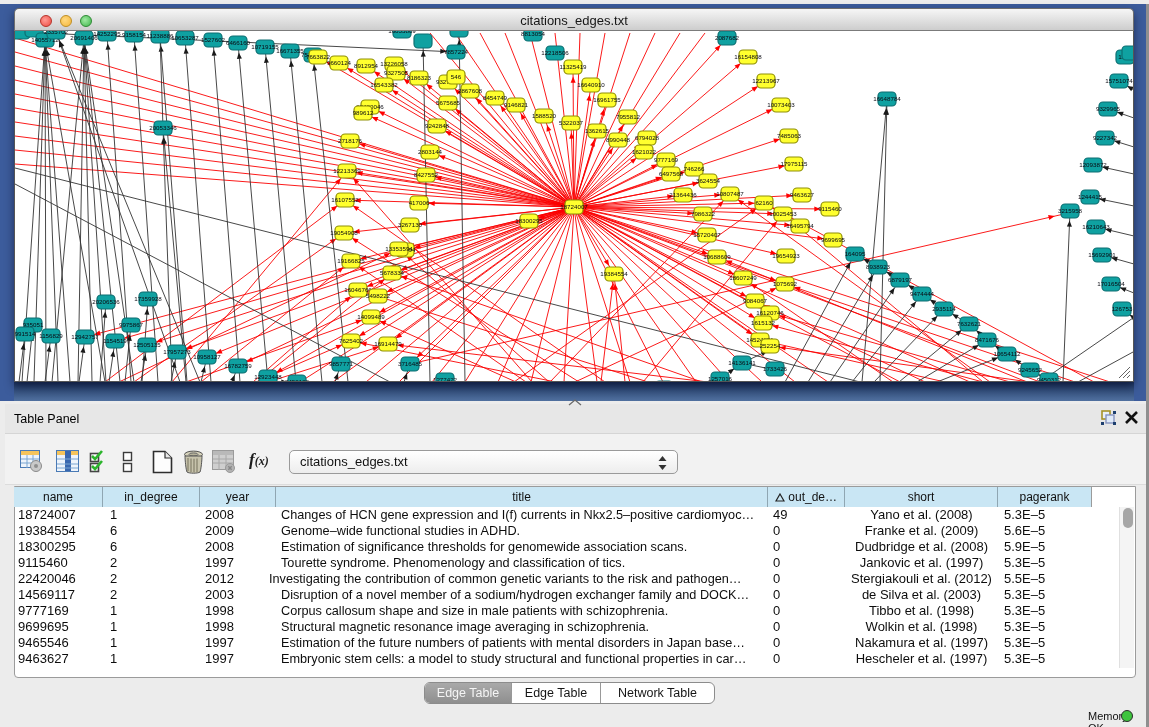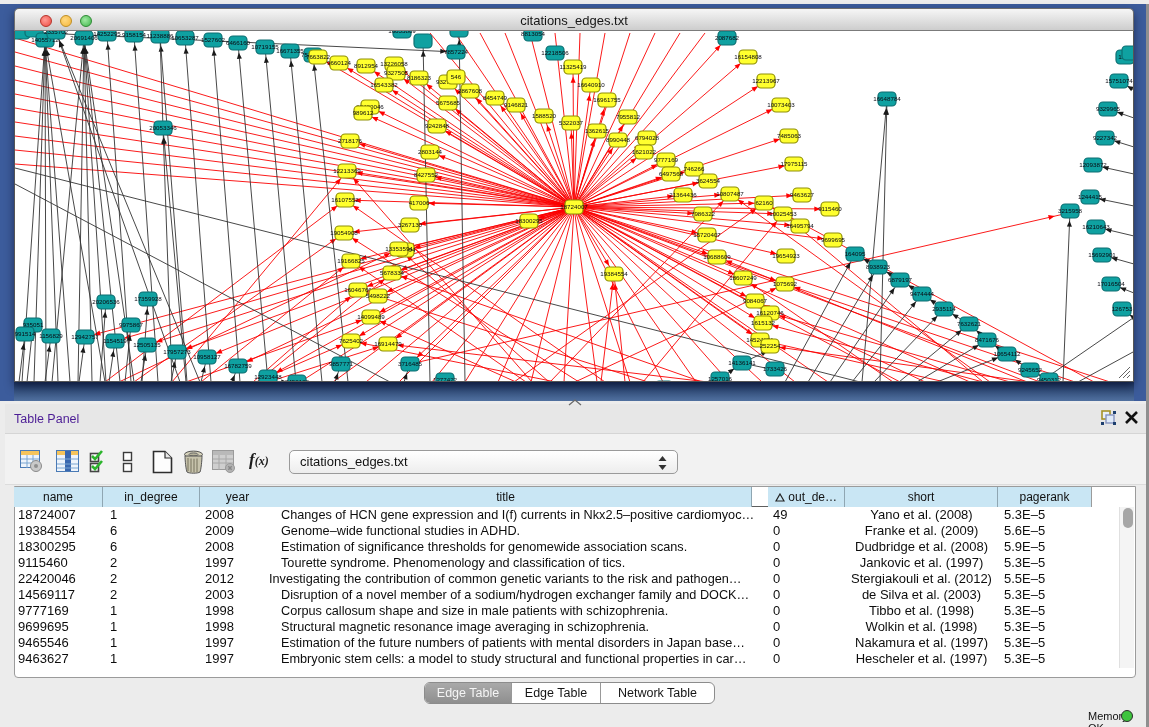--- a/index.html
+++ b/index.html
@@ -8,21 +8,21 @@
 #rstrip {position:absolute;right:0;top:4px;width:3px;height:723px;background:#8f8f8f;z-index:9}
 #shadowband {position:absolute;left:14px;top:382px;width:1120px;height:19px;background:linear-gradient(#1d3662,#50709f)}
 #win {position:absolute;left:14px;top:8px;width:1120px;height:374px;border-radius:5px 5px 0 0;box-shadow:0 4px 10px rgba(0,0,25,.5)}
 #tbar {position:absolute;left:0;top:0;width:1120px;height:23px;border-radius:5px 5px 0 0;background:linear-gradient(#f6f6f6,#cdcdcd);border:1px solid #6e6e6e;border-bottom:1px solid #7b7b7b}
 #tbar .title {position:absolute;left:0;right:0;top:4px;text-align:center;font-size:13px;color:#161616}
 .tl {position:absolute;top:5.5px;width:12px;height:12px;border-radius:50%}
 #graph {position:absolute;left:0;top:23px;width:1120px;height:351px;background:#fff;border:1px solid #555;border-top:none;overflow:hidden}
 .grip {position:absolute;right:2px;bottom:2px;width:14px;height:14px}
 #panel {position:absolute;left:0;top:401px;width:1149px;height:326px;background:#ececec}
 #phead {position:absolute;left:5px;top:3px;width:1141px;height:29px;background:#e7e7e7}
-#phead .t {position:absolute;left:9px;top:8px;font-size:12.5px;color:#4c1d95}
+#phead .t {position:absolute;left:9px;top:8px;font-size:12.5px;color:#000000}
 #toolbar {position:absolute;left:5px;top:32px;width:1141px;height:52px;background:#f2f2f2;border-top:1px solid #d5d5d5;border-bottom:1px solid #dcdcdc}
 #dd {position:absolute;left:289px;top:450px;width:389px;height:24px;background:linear-gradient(#ffffff,#ededed);border:1px solid #9a9a9a;border-radius:5px;font-size:13px;color:#111;line-height:22px;padding-left:10px}
 #tframe {position:absolute;left:14px;top:486px;width:1122px;height:192px;background:#fff;border:1px solid #9b9b9b;border-radius:0 0 4px 4px}
 .hcell {position:absolute;top:0;height:20px;background:#c9e6f4;border-right:1px solid #8fa6b2;font-size:12px;color:#111;text-align:center;line-height:20px}
 #hrow {position:absolute;left:14px;top:486px;width:1078px;height:21px;border-bottom:1px solid #5e5e5e}
 .row {position:absolute;left:0;width:1149px;height:16px;line-height:16px;font-size:13px;color:#0d0d0d}
 .row span {position:absolute;top:0;white-space:nowrap}
 .row .ctr {text-align:center}
 #vsb {position:absolute;left:1119px;top:507px;width:15px;height:161px;background:#f4f4f4;border-left:1px solid #e0e0e0}
 #vsb .thumb {position:absolute;left:2.5px;top:1px;width:10px;height:20px;background:#a6a6a6;border-radius:5px}
@@ -835,21 +835,21 @@
    <path d="M4.5 0 L8.5 5 H0.5 Z" fill="#333"></path>
         <path d="M4.5 14 L8.5 9 H0.5 Z" fill="#333"></path>
   </svg>
 </div>
 
 <div id="tframe"></div>
 <div id="hrow"></div>
 <div class="hcell" style="top:487px;left:14px;width:89px">name</div>
 <div class="hcell" style="top:487px;left:103px;width:97px">in_degree</div>
 <div class="hcell" style="top:487px;left:200px;width:76px">year</div>
-<div class="hcell" style="top:487px;left:260px;width:492px">title</div>
+<div class="hcell" style="top:487px;left:276px;width:492px">title</div>
 <div class="hcell" style="top:487px;left:768px;width:77px"><svg width="10" height="9" style="vertical-align:-1px">
         <path d="M5 1 L9 8 H1 Z" fill="none" stroke="#222" stroke-width="1.2"></path>
       </svg> out_de…</div>
 <div class="hcell" style="top:487px;left:845px;width:153px">short</div>
 <div class="hcell" style="top:487px;left:998px;width:94px;border-right:1px solid #9b9b9b">pagerank</div>
 <div class="row" style="top:507px">
 <span style="left:18px">18724007</span>
       <span style="left:110px">1</span>
       <span style="left:205px">2008</span>
       <span style="left:281px;font-size:12.7px">Changes of HCN gene expression and I(f) currents in Nkx2.5–positive cardiomyoc…</span>

